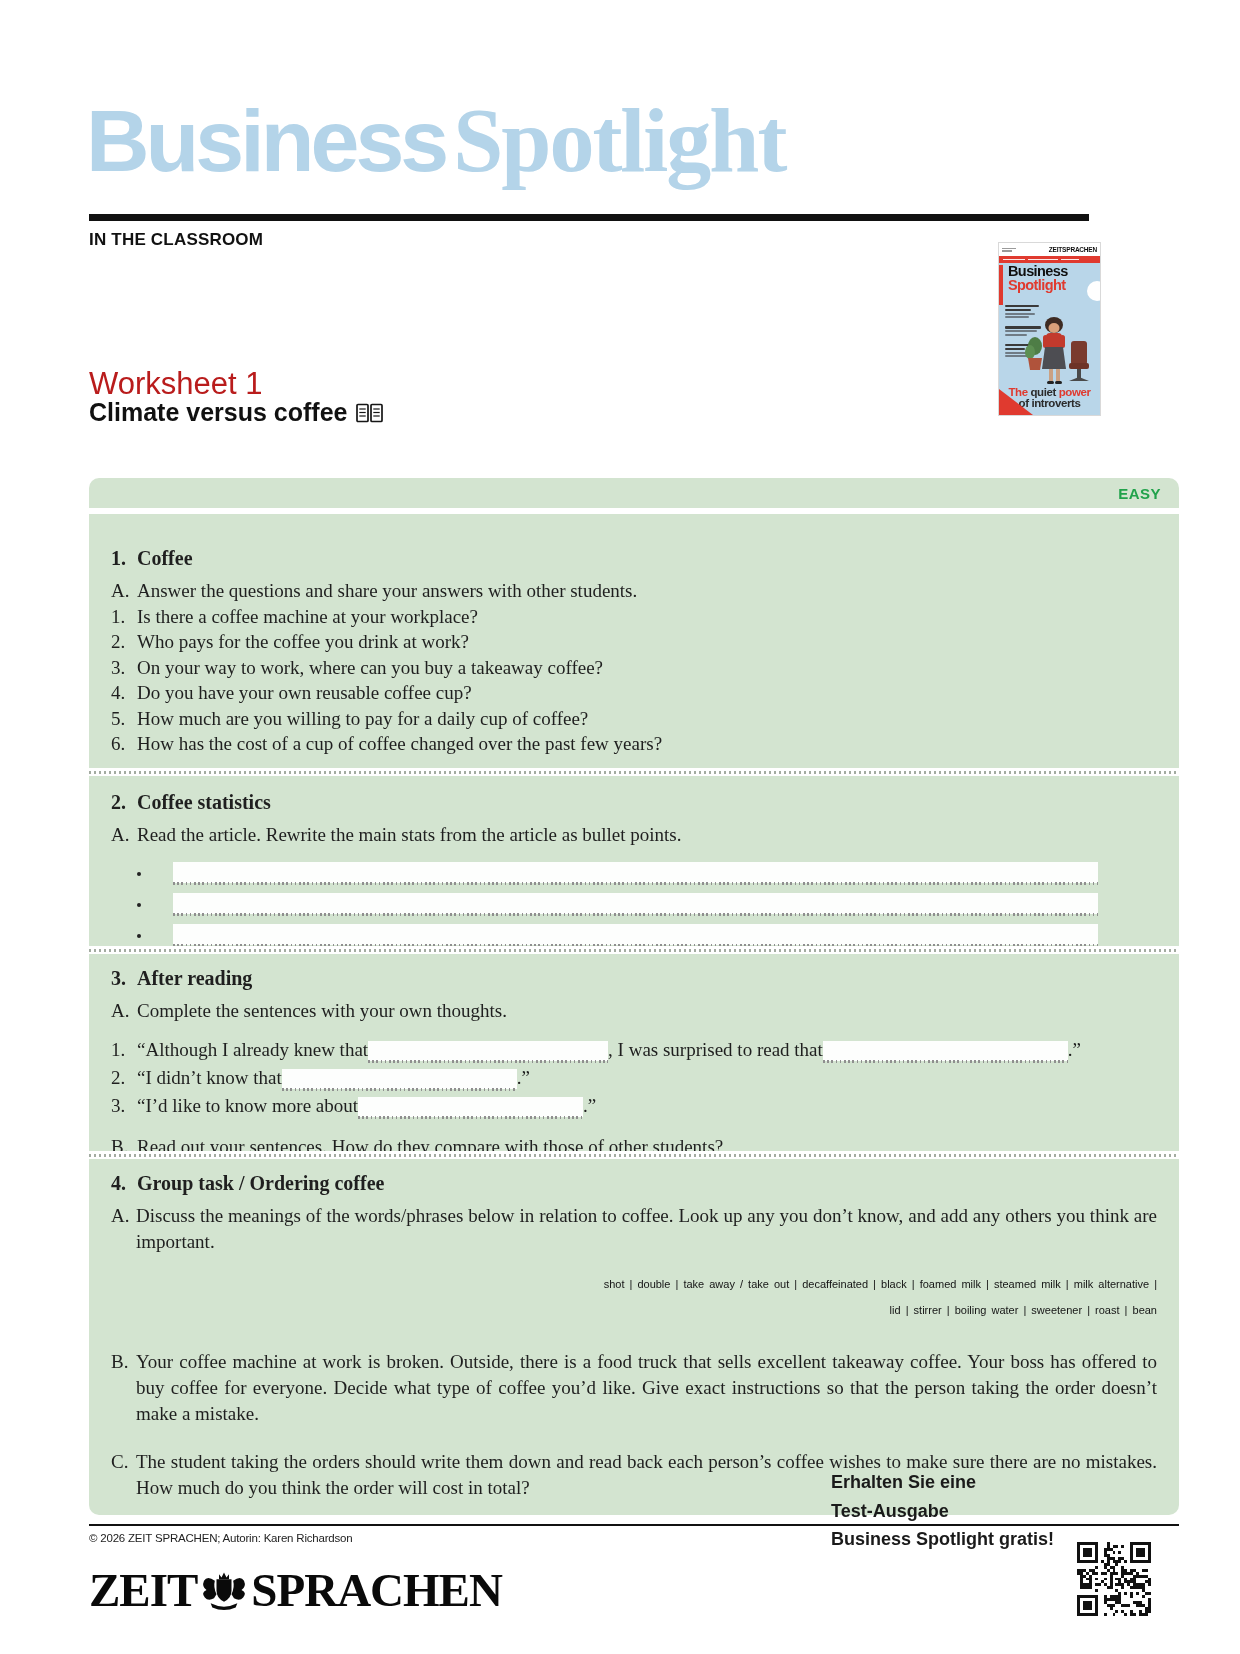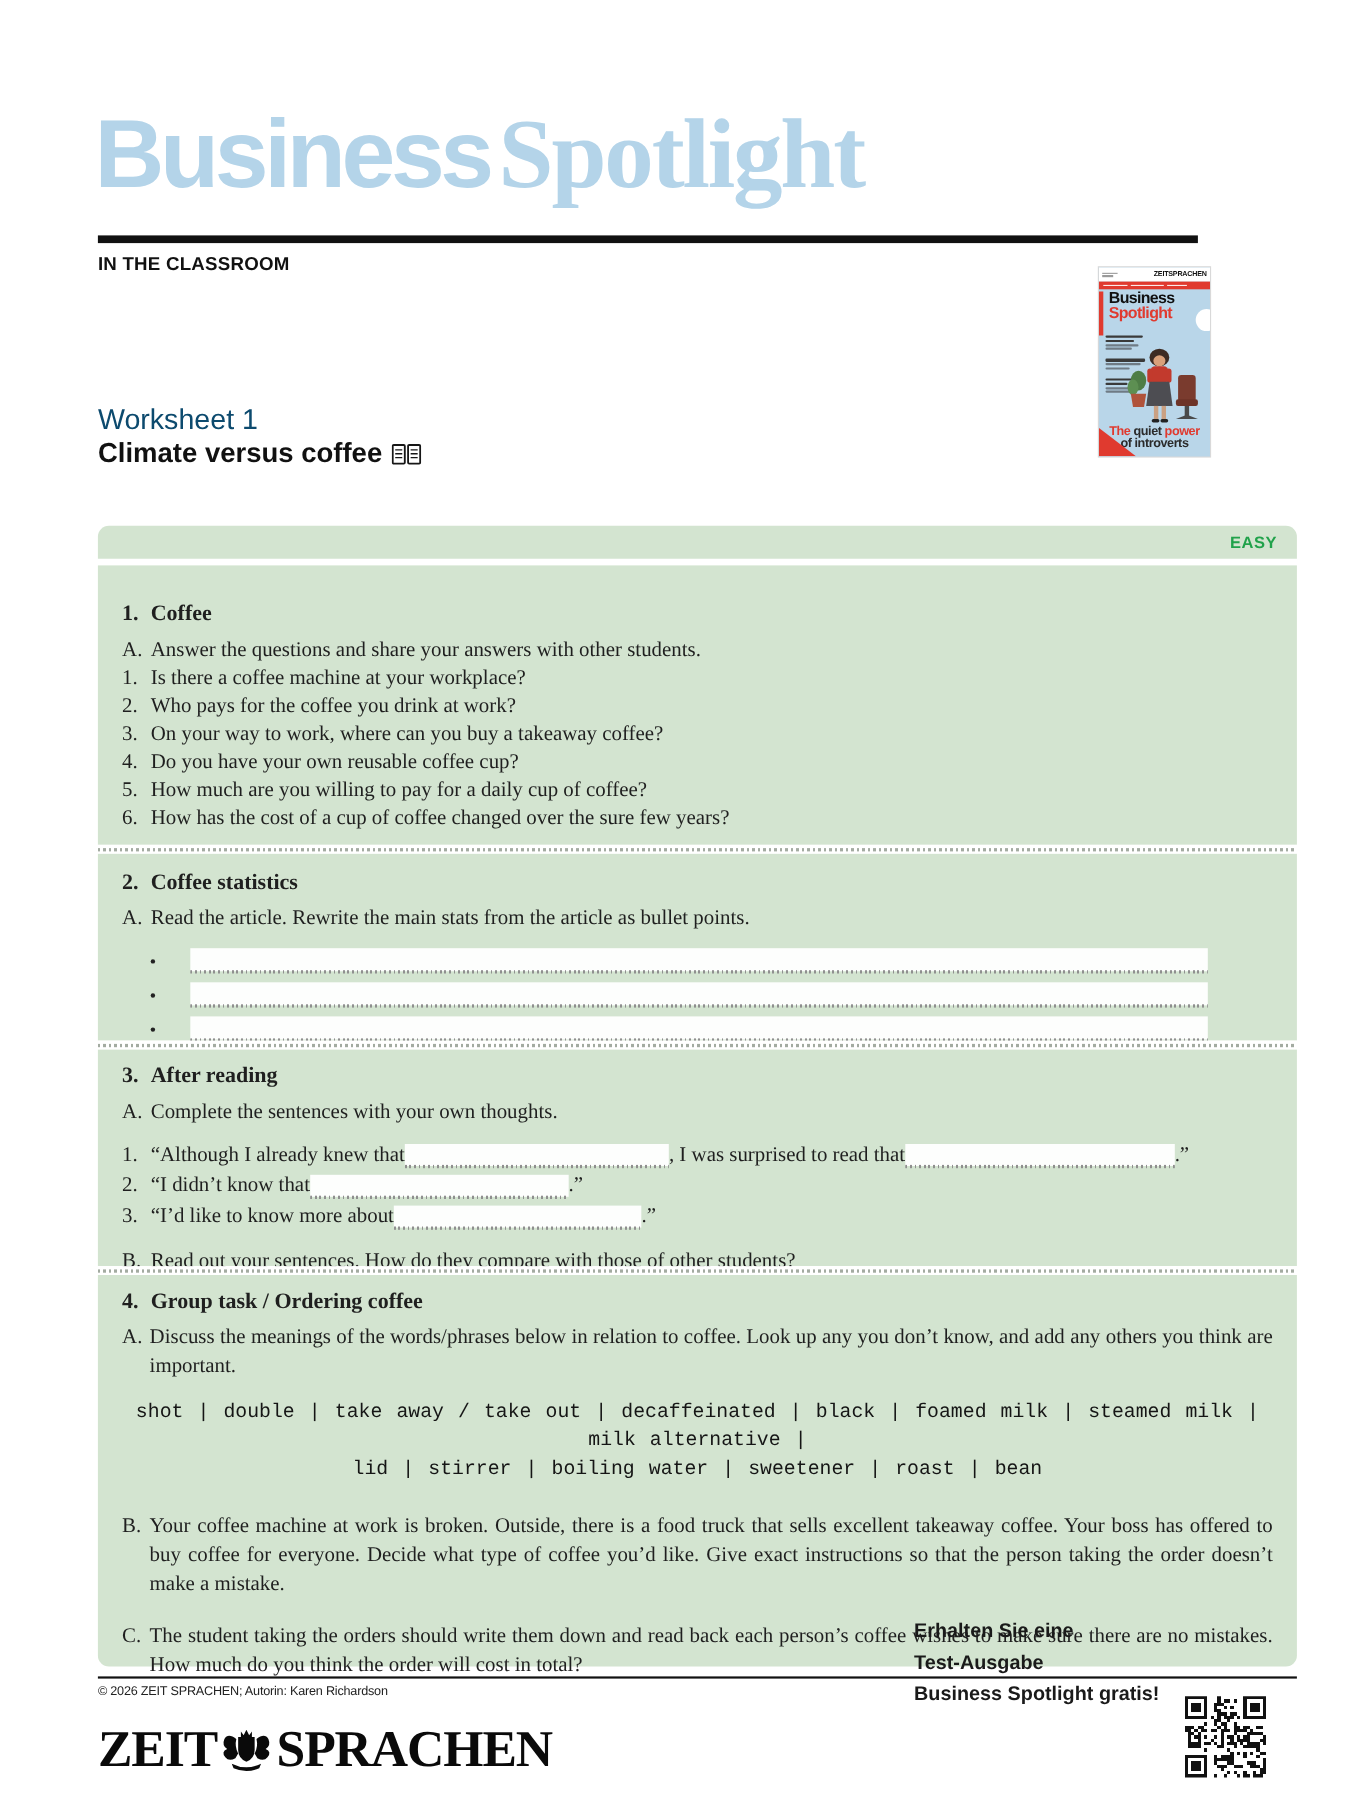--- a/index.html
+++ b/index.html
@@ -38,21 +38,21 @@
   .cov-circle{position:absolute;right:-7px;top:38px;width:20px;height:20px;border-radius:50%;background:#fff;}
   .cov-illustration{position:absolute;left:0;top:60px;width:101px;height:100px;}
   .cov-headline{position:absolute;left:0;bottom:6px;width:100%;text-align:center;line-height:11px;
                 font-weight:bold;font-size:11.5px;letter-spacing:-0.4px;}
   .hl-red{color:#e03a2f;} .hl-dark{color:#2b2b2b;}
   .cov-triangle{position:absolute;left:0;bottom:0;width:34px;height:26px;background:#e03a2f;
                 clip-path:polygon(0 0,0 100%,100% 100%);}
 
   
   .ws-label{position:absolute;left:75px;top:366px;font-family:"Liberation Sans",sans-serif;
-            font-size:26px;color:#0c4a6e;}
+            font-size:31px;color:#b91c1c;}
   .ws-title{position:absolute;left:75px;top:398px;font-family:"Liberation Sans",sans-serif;
             font-weight:bold;font-size:25px;color:#111;display:flex;align-items:center;gap:9px;}
   .book-icon{margin-top:2px;}
 
   
   .greenstack{position:absolute;left:75px;top:478px;width:1090px;}
   .panel{background:#d3e4d0;box-sizing:border-box;}
   .easy-strip{height:30px;border-radius:10px 10px 0 0;position:relative;}
   .easy{position:absolute;right:18px;top:7px;font-family:Liberation Sans, sans-serif;
         font-weight:bold;font-size:15px;letter-spacing:.5px;color:#21a24b;}
@@ -85,22 +85,22 @@
   .sentences{margin-top:12px;}
   .sline{font-size:19px;line-height:28px;white-space:nowrap;}
   .sline .num{display:inline-block;width:26px;}
   .blank{display:inline-block;height:20px;background:#fdfefd;vertical-align:-5px;position:relative;}
   .blank:after{content:"";position:absolute;left:0;right:0;bottom:-2px;height:3px;
                background:repeating-linear-gradient(90deg,#8f8f8f 0 1.6px,transparent 1.6px 4.2px);}
   .b1a{width:240px;} .b1b{width:245px;} .b2{width:235px;} .b3{width:225px;}
   .taskb-line{margin-top:14px;}
 
   
-  .vocab{margin-top:16px;text-align:center;font-family:Liberation Mono, monospace;
-         font-size:18px;line-height:26px;color:#151515;word-spacing:2px;}
+  .vocab{margin-top:16px;text-align:right;font-family:Liberation Sans, sans-serif;
+         font-size:11px;line-height:26px;color:#151515;word-spacing:2px;}
   .mt26{margin-top:26px;} .mt22{margin-top:22px;} .mt4{margin-top:4px;}
 
   
   .footer-rule{position:absolute;left:75px;top:1524px;width:1090px;height:2px;background:#111;}
   .copyright{position:absolute;left:75px;top:1532px;font-family:"Liberation Sans",sans-serif;
              font-size:11.5px;letter-spacing:-0.2px;color:#222;}
   .zeit-logo{position:absolute;left:75px;top:1568px;display:flex;align-items:center;
              font-family:Liberation Serif, serif;font-weight:bold;font-size:47px;
              letter-spacing:-1px;color:#0a0a0a;line-height:44px;}
   .crest{margin:0 2px;}
@@ -232,21 +232,21 @@
       <div class="row">
           <span class="num">4.</span>
           <span>Do you have your own reusable coffee cup?</span>
         </div>
       <div class="row">
           <span class="num">5.</span>
           <span>How much are you willing to pay for a daily cup of coffee?</span>
         </div>
       <div class="row">
           <span class="num">6.</span>
-          <span>How has the cost of a cup of coffee changed over the sure few years?</span>
+          <span>How has the cost of a cup of coffee changed over the past few years?</span>
         </div>
     </section>
 
     <div class="sep">
         <i></i>
       </div>
 
     <section class="panel p2">
       <div class="h-row">
           <span class="num">2.</span>

